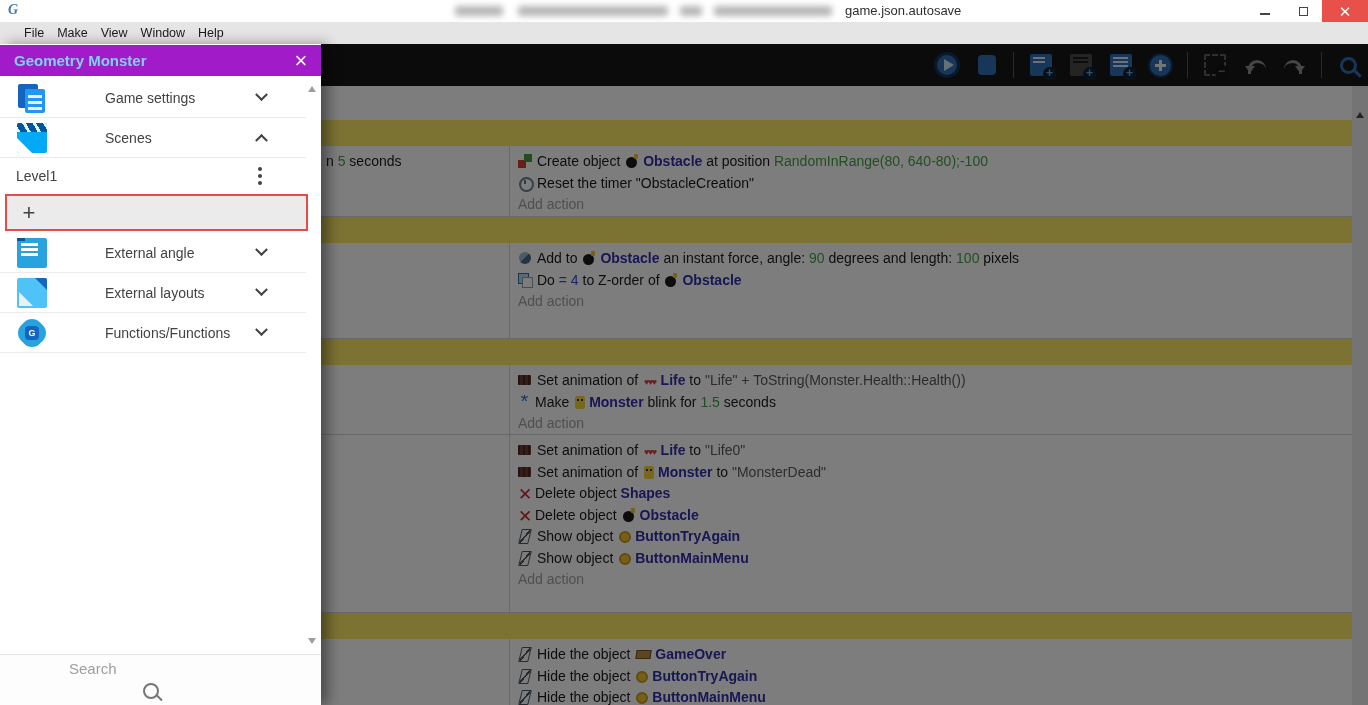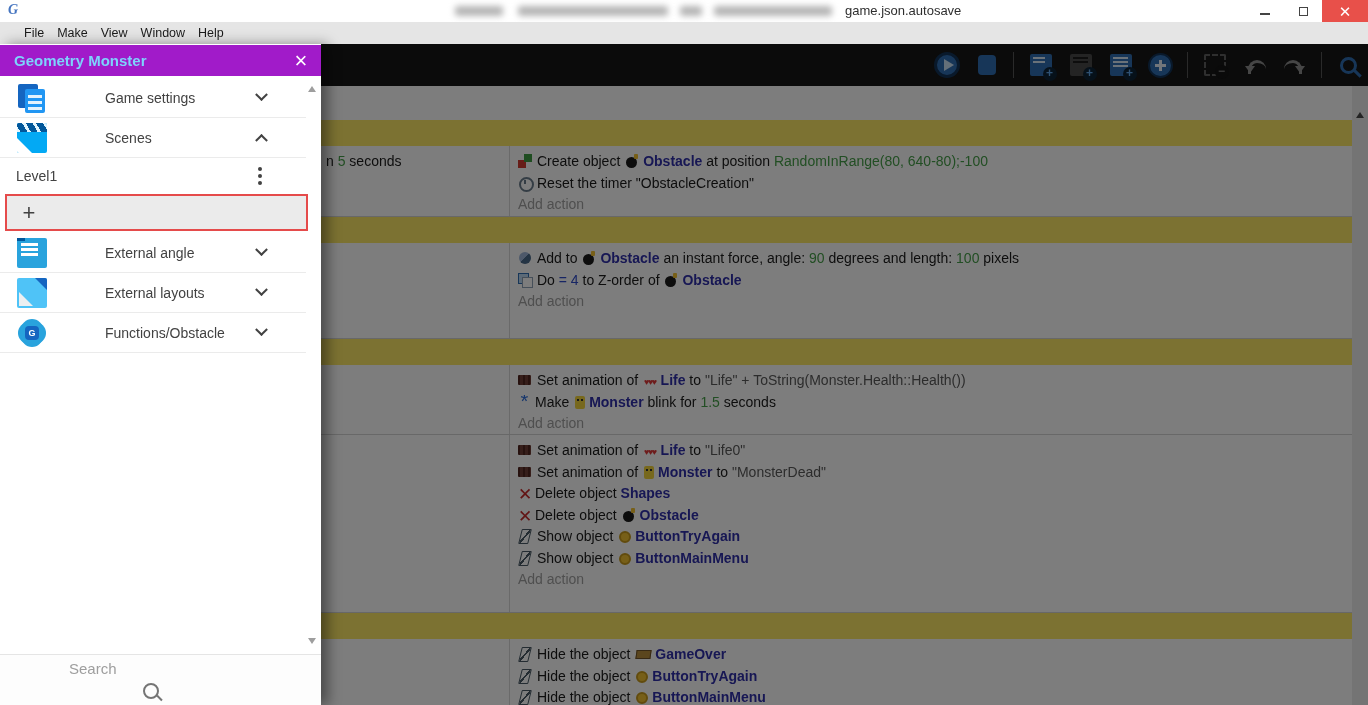--- a/index.html
+++ b/index.html
@@ -309,21 +309,21 @@
       <span class="dlabel lbl-off">External angle</span>
       <span class="chev down"></span>
     </div>
     <div class="drow" style="top:229px;height:40px">
       <span class="sideicon icon-extlay"></span>
       <span class="dlabel lbl-off">External layouts</span>
       <span class="chev down"></span>
     </div>
     <div class="drow" style="top:269px;height:40px">
       <span class="sideicon icon-func"></span>
-      <span class="dlabel lbl-off">Functions/Obstacle</span>
+      <span class="dlabel lbl-off">Functions/Functions</span>
       <span class="chev down"></span>
     </div>
 
     <div class="side-scroll">
       <div class="up"></div>
       <div class="down"></div>
     </div>
 
     <div class="drawer-search">
       <input class="search-input" placeholder="Search" style="">

